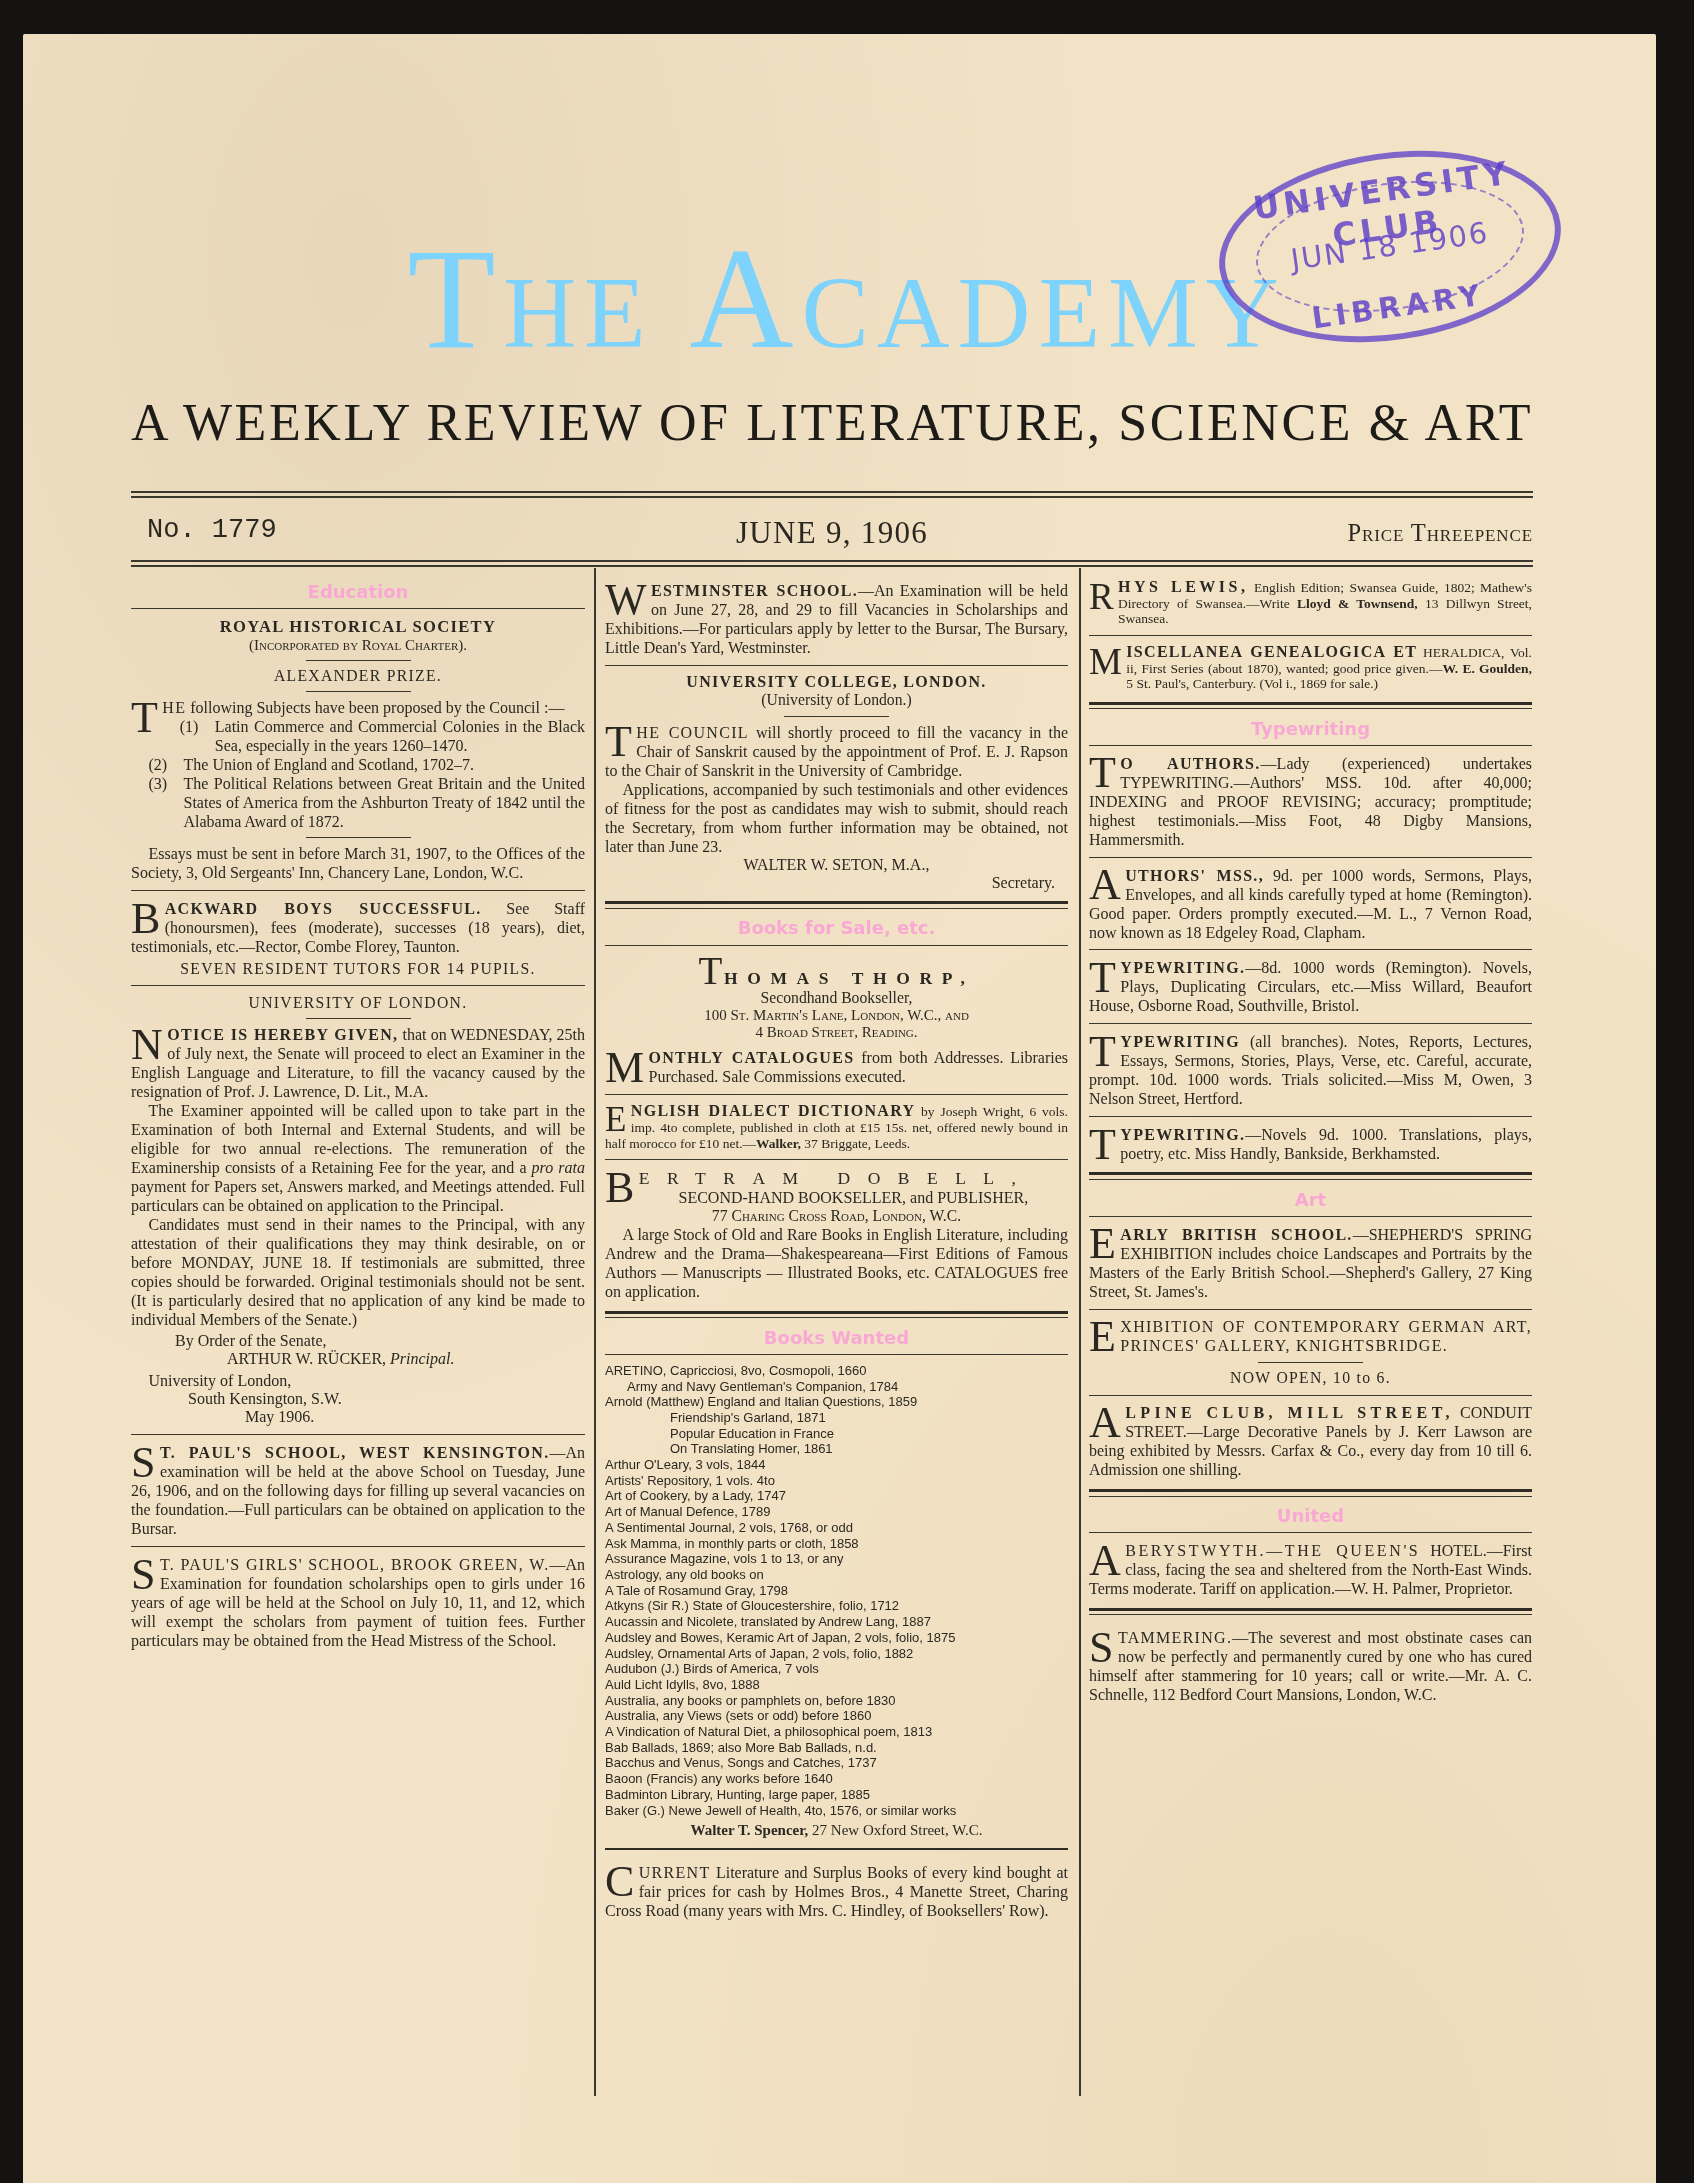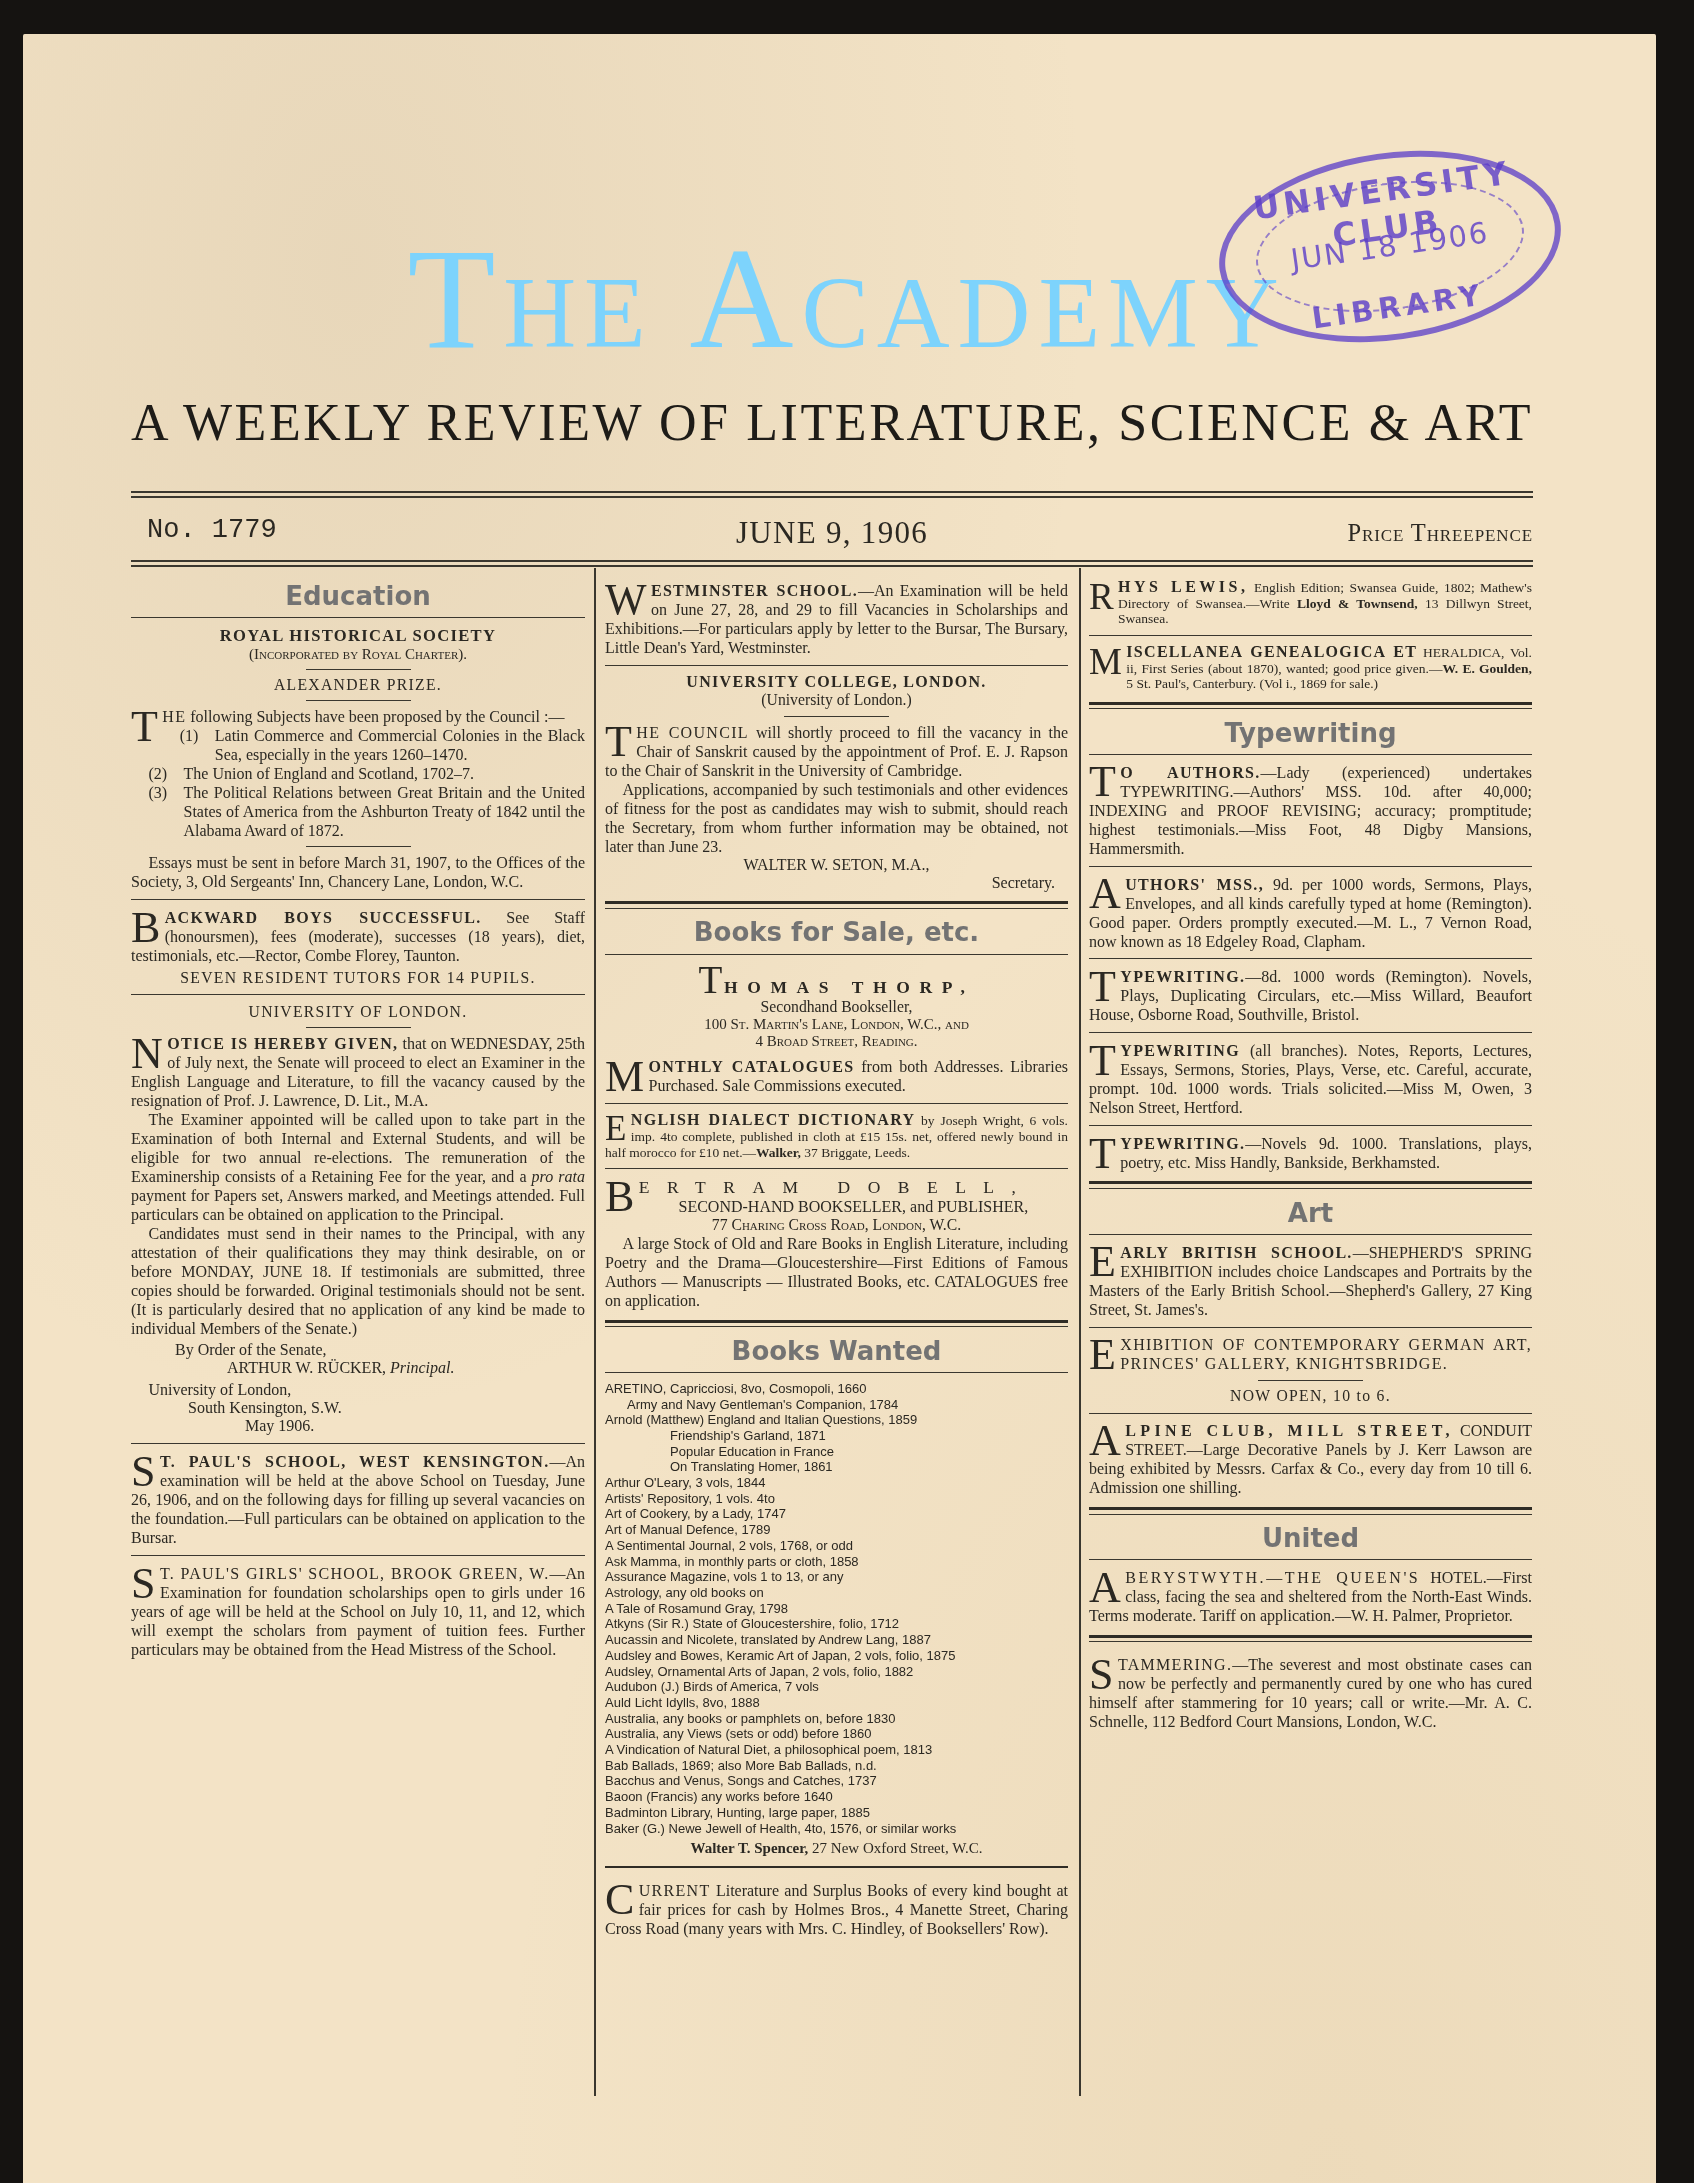--- a/index.html
+++ b/index.html
@@ -26,21 +26,21 @@
   .rule-double { position:absolute; left:131px; width:1402px; height:2.6px; border-top:2.2px solid #3a372f; border-bottom:2.2px solid #3a372f; box-sizing:content-box;}
   .info-row { position:absolute; left:131px; width:1402px; top:515px; height:31px; font-size:27px; }
   .info-row .no { position:absolute; left:16px; top:0;font-family:Liberation Mono, monospace; }
   .info-row .date { position:absolute; left:0; width:100%; top:0; text-align:center; font-size:31px; letter-spacing:1.3px;}
   .info-row .price { position:absolute; right:0; top:3.5px; font-variant:small-caps; font-size:24.5px; letter-spacing:0.9px;}
   .col { position:absolute; top:572px; height:1524px; }
   .col-left { left:131px; width:454px; }
   .col-mid { left:605px; width:463px; }
   .col-right { left:1089px; width:443px; }
   .vline { position:absolute; top:568px; width:1.7px; background:#3a372f; }
-  .sec-head { font-family:"DejaVu Sans", sans-serif; font-weight:bold; text-align:center; font-size:26px; margin:8.7px 0 6.1px; color:#737373;}
+  .sec-head { font-family:"DejaVu Sans", sans-serif; font-weight:bold; text-align:center; font-size:18px; margin:8.7px 0 6.1px; color:#f9a8d4;}
   .hr { border:0; border-top:1.7px solid #3a372f; margin:4.4px 0; }
   .hr-thick { border:0; border-top:3.9px solid #2f2c25; margin:6.1px 0 3.5px; }
   .hr-thin { border:0; border-top:1.3px solid #3a372f; margin:2.6px 0 6.1px; }
   .short-hr { width:105px; border:0; border-top:1.7px solid #3a372f; margin:6.1px auto; }
   p, .blk { margin:0; font-size:16px; line-height:19px; text-align:justify; }
   .small { font-size:13.5px; line-height:15.7px; }
   .center { text-align:center; }
   .sc { font-variant:small-caps; }
   .caps { letter-spacing:1.3px; }
   .spaced { letter-spacing:9.6px; }
@@ -172,21 +172,21 @@
   </div>
   <hr class="hr">
   <div class="ad">
     <p class="small"><span class="drop" style="font-size:35px; line-height:29px;">E</span><span class="caps bold" style="font-size:16px;">NGLISH DIALECT DICTIONARY</span><span> by Joseph Wright, 6 vols. imp. 4to complete, published in cloth at £15 15s. net, offered newly bound in half morocco for £10 net.—</span><span class="bold">Walker,</span><span> 37 Briggate, Leeds.</span></p>
   </div>
   <hr class="hr">
   <div class="ad">
     <div style="font-size:17.5px;"><span class="drop">B</span><span class="spaced" style="letter-spacing:17.5px;">ERTRAM DOBELL,</span></div>
     <div class="center" style="font-size:16px;">SECOND-HAND BOOKSELLER, and PUBLISHER,</div>
     <div class="center sc" style="font-size:15.7px; clear:both;">77 Charing Cross Road, London, W.C.</div>
-    <p style="text-indent:17.5px;">A large Stock of Old and Rare Books in English Literature, including Poetry and the Drama—Gloucestershire—First Editions of Famous Authors — Manuscripts — Illustrated Books, etc. CATALOGUES free on application.</p>
+    <p style="text-indent:17.5px;">A large Stock of Old and Rare Books in English Literature, including Andrew and the Drama—Shakespeareana—First Editions of Famous Authors — Manuscripts — Illustrated Books, etc. CATALOGUES free on application.</p>
   </div>
   <hr class="hr-thick">
   <hr class="hr-thin">
   <div class="sec-head">Books Wanted</div>
   <hr class="hr">
   <div class="ad">
     <div class="book">ARETINO, Capricciosi, 8vo, Cosmopoli, 1660</div>
     <div class="book" style="padding-left:22px;">Army and Navy Gentleman's Companion, 1784</div>
     <div class="book">Arnold (Matthew) England and Italian Questions, 1859</div>
     <div class="book sub">Friendship's Garland, 1871</div>

